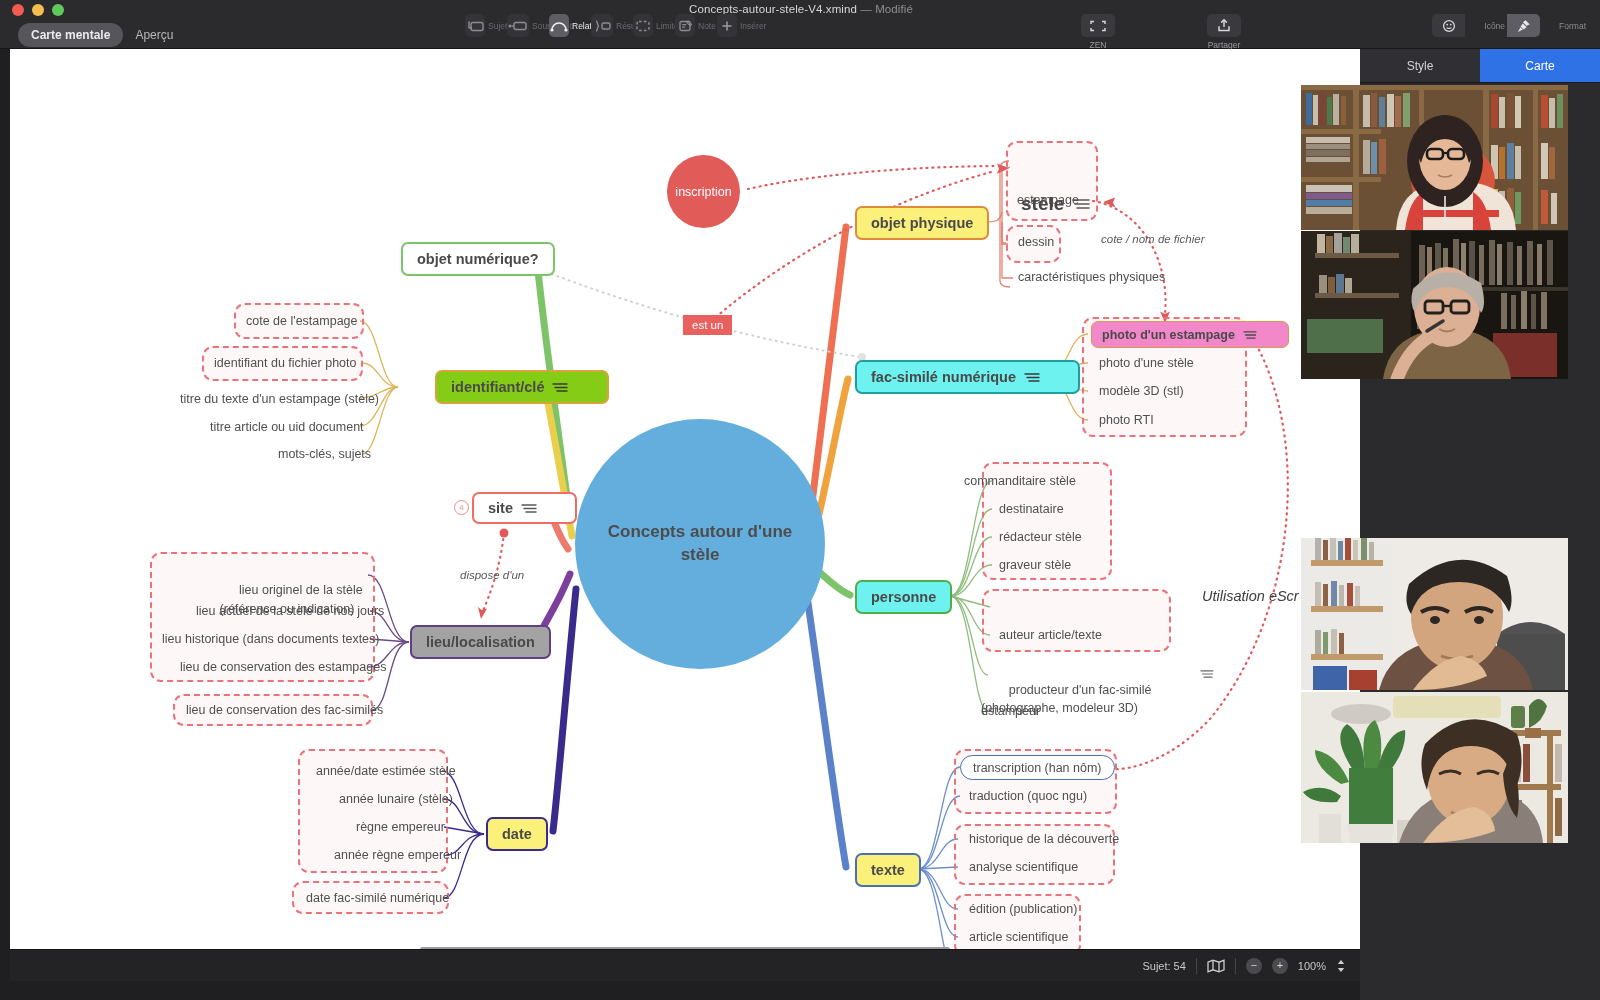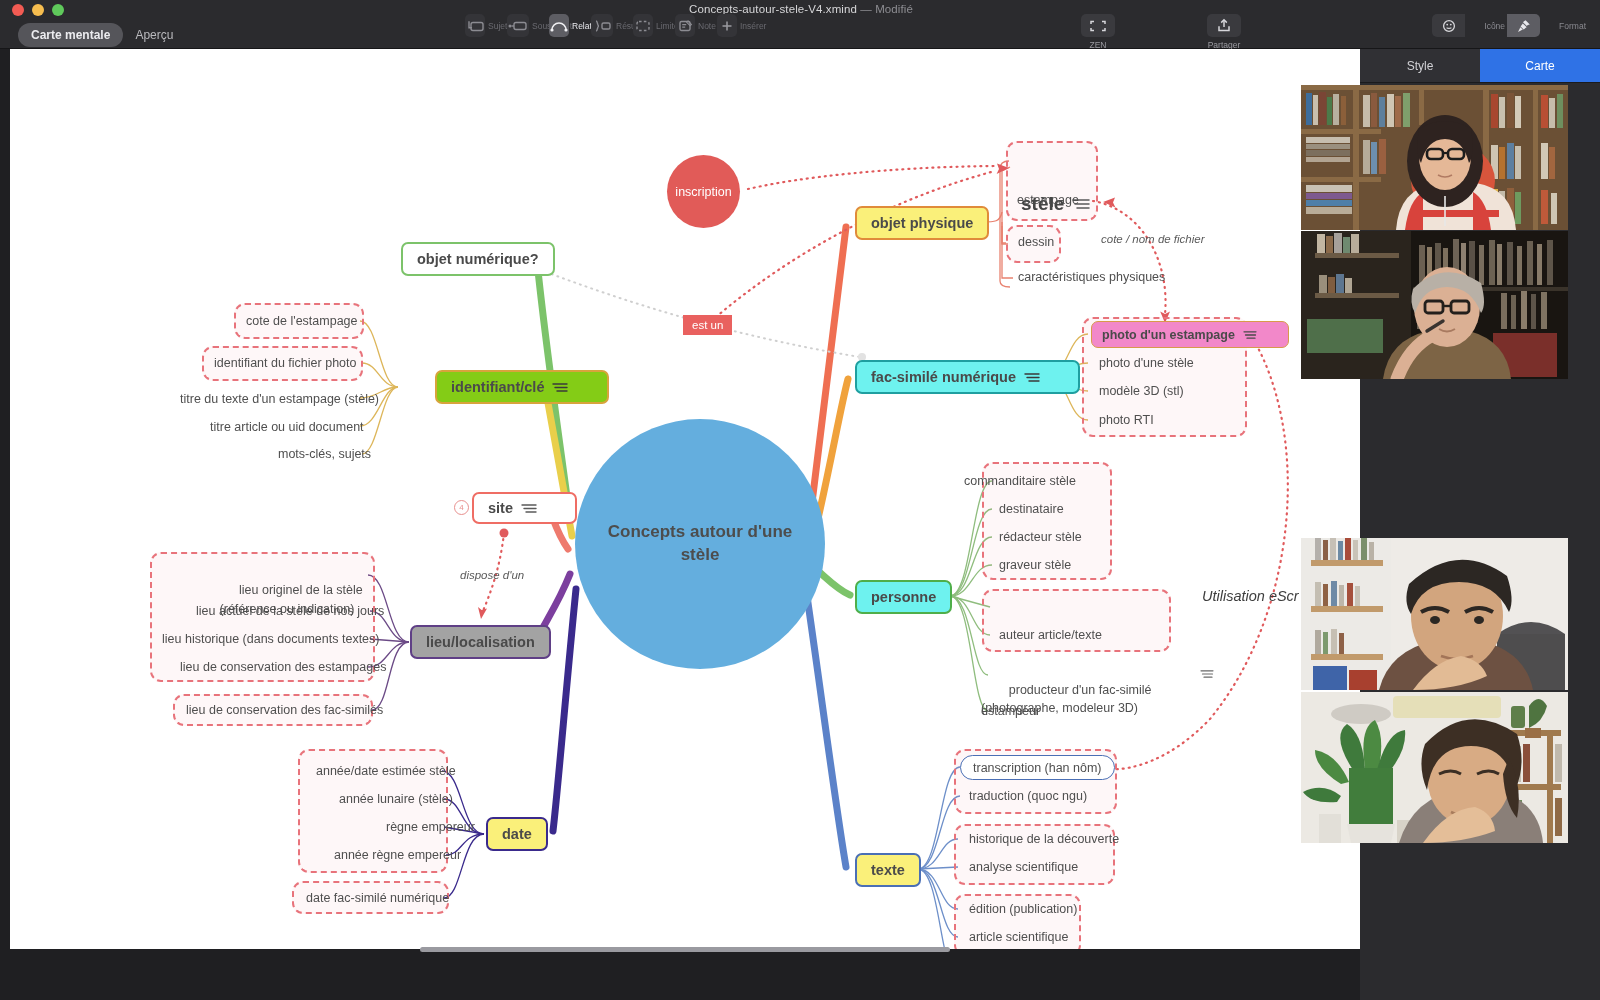--- a/index.html
+++ b/index.html
@@ -507,21 +507,21 @@
       <div class="node nd-sub" style="left:172px;top:652px;">
         <span>lieu de conservation des fac-similés</span>
       </div>
 
       <div class="node nd-sub" style="left:302px;top:713px;">
         <span>année/date estimée stèle</span>
       </div>
       <div class="node nd-sub" style="left:325px;top:741px;">
         <span>année lunaire (stèle)</span>
       </div>
-      <div class="node nd-sub" style="left:342px;top:769px;margin-left:30px;">
+      <div class="node nd-sub" style="left:342px;top:769px;">
         <span>règne empereur</span>
       </div>
       <div class="node nd-sub" style="left:320px;top:797px;">
         <span>année règne empereur</span>
       </div>
       <div class="node nd-sub" style="left:292px;top:840px;">
         <span>date fac-similé numérique</span>
       </div>
 
       <div class="node nd-sub" style="left:950px;top:423px;">
@@ -581,20 +581,40 @@
       </div>
 
       <div style="position:absolute;left:1192px;top:539px;font-style:italic;font-size:14.5px;color:#3e3e3e;white-space:nowrap;">
         <span>Utilisation eScr</span>
       </div>
 
     </div>
   </div>
 
   <div class="scrollbar"></div>
+  <div class="statusbar">
+    <div class="sb-text">Sujet: 54</div>
+    <div class="sb-sep"></div>
+    <div>
+      <svg width="18" height="14" viewBox="0 0 18 14">
+          <path d="M1 3.2l5-2 6 2 5-2v9.6l-5 2-6-2-5 2z" fill="none" stroke="#cdcdd2" stroke-width="1.3"></path>
+          <path d="M6 1.2v9.6M12 3.2v9.6" stroke="#cdcdd2" stroke-width="1.3"></path>
+        </svg>
+    </div>
+    <div class="sb-sep"></div>
+    <div class="zbtn">−</div>
+    <div class="zbtn">+</div>
+    <div class="sb-text">100%</div>
+    <div>
+      <svg width="10" height="16" viewBox="0 0 10 16">
+          <path d="M5 2l3.2 4H1.8z" fill="#cdcdd2"></path>
+          <path d="M5 14l3.2-4H1.8z" fill="#cdcdd2"></path>
+        </svg>
+    </div>
+  </div>
 
   <div class="rightpanel">
     <div class="tabs">
       <div class="tab">Style</div>
       <div class="tab sel">Carte</div>
     </div>
   </div>
 
   <div class="videos">
 

